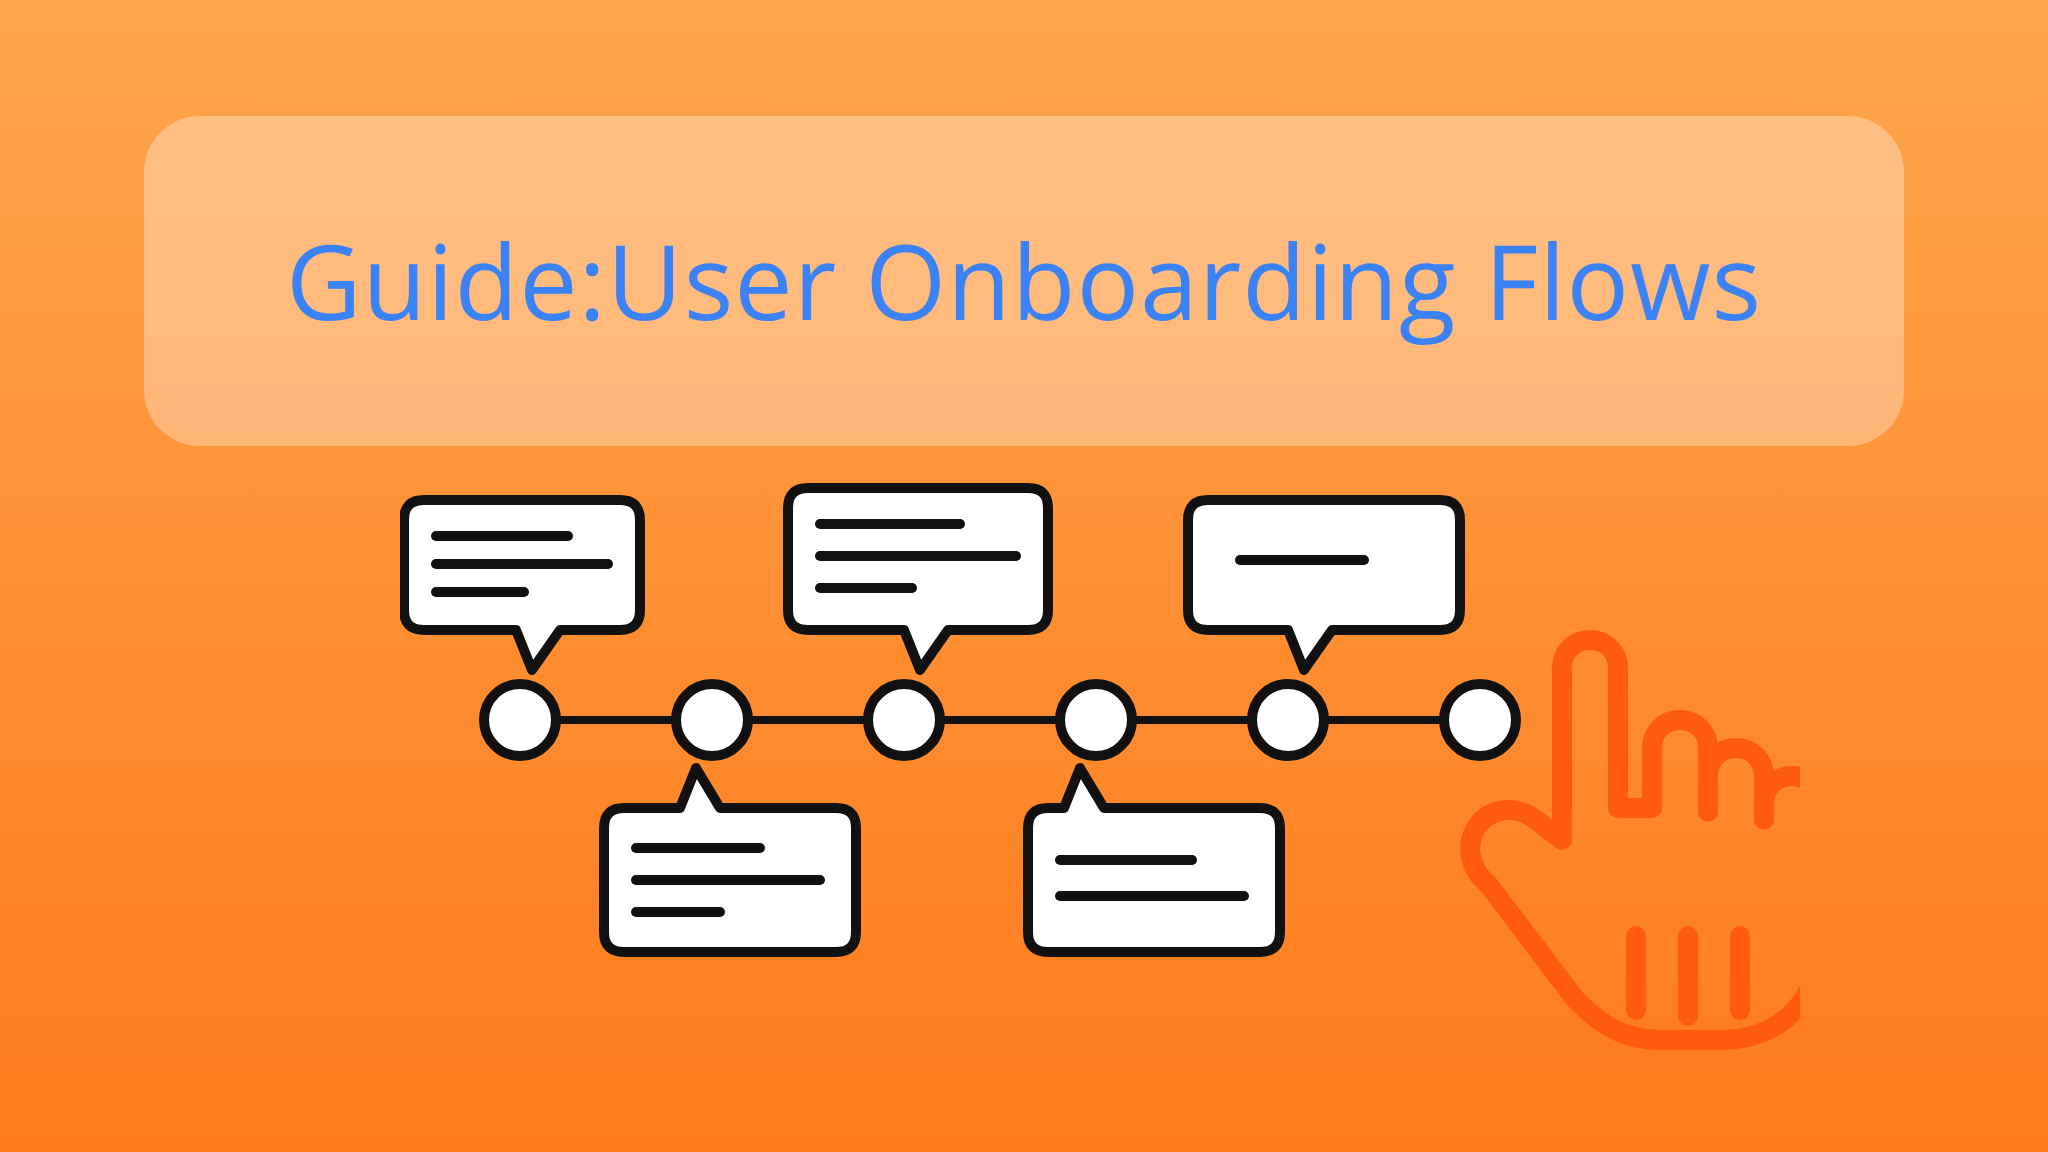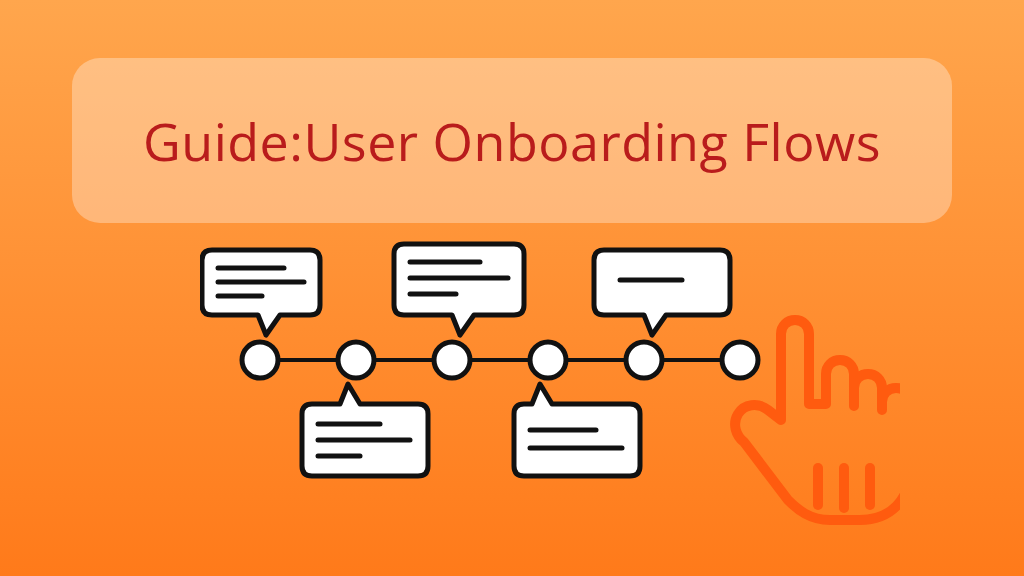--- a/index.html
+++ b/index.html
@@ -19,21 +19,21 @@
       height: 165px;
       background: rgba(255, 255, 255, 0.32);
       border-radius: 28px;
       display: flex;
       align-items: center;
       justify-content: center;
     }
     .title-text {
       font-size: 52px;
       font-weight: 400;
-      color: #b91c1c;
+      color: #3b82f6;
       letter-spacing: 0.5px;
     }
     .flow-area {
       position: absolute;
       top: 240px;
       left: 200px;
       width: 700px;
       height: 330px;
     }
     .flow-area svg { display: block; }

